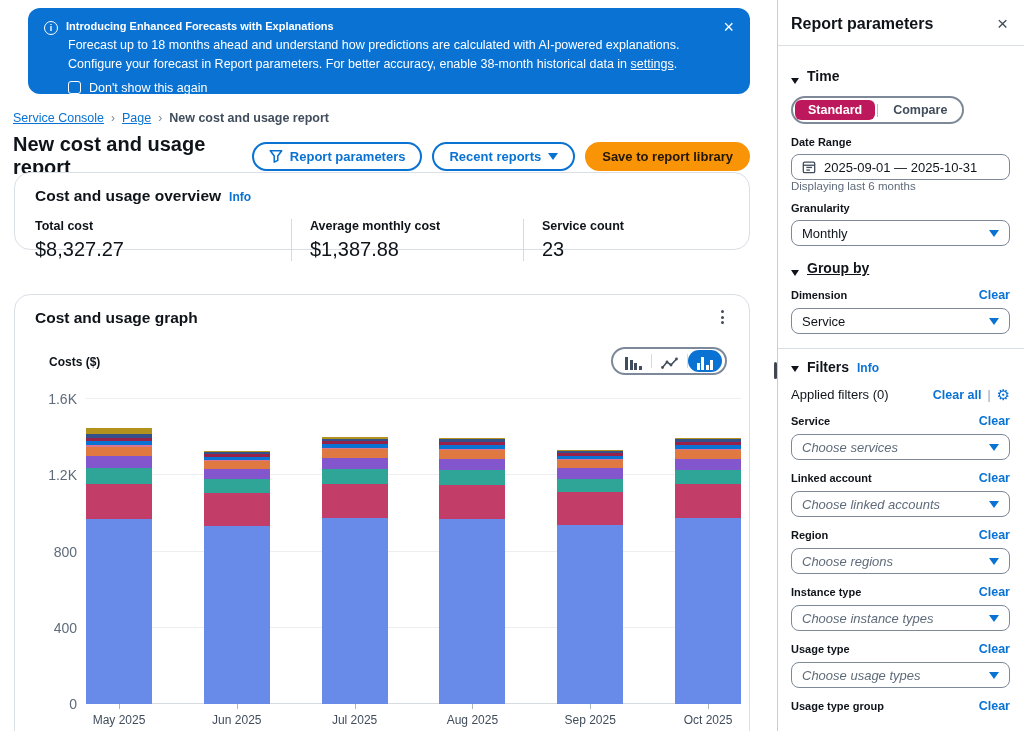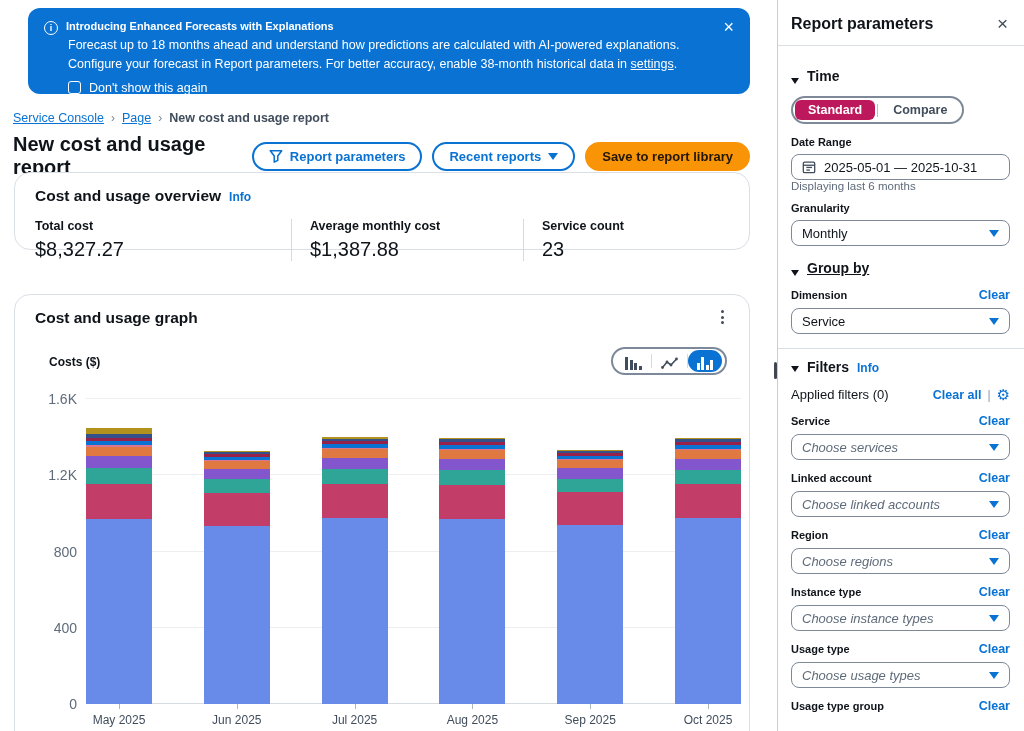--- a/index.html
+++ b/index.html
@@ -365,21 +365,21 @@
     </div>
 
     <div class="field-label">Date Range</div>
     <div class="date-input">
       <svg width="14" height="14" viewBox="0 0 16 16">
           <rect x="1.5" y="2.5" width="13" height="12" rx="1.5" fill="none" stroke="#414d5c" stroke-width="1.5"></rect>
           <line x1="1.5" y1="6" x2="14.5" y2="6" stroke="#414d5c" stroke-width="1.5"></line>
           <line x1="5" y1="8.5" x2="11.5" y2="8.5" stroke="#414d5c" stroke-width="1.5"></line>
           <line x1="5" y1="11.5" x2="9" y2="11.5" stroke="#414d5c" stroke-width="1.5"></line>
         </svg>
-      <span>2025-05-01 — 2025-10-31</span>
+      <span>2025-09-01 — 2025-10-31</span>
     </div>
     <div class="help-text">Displaying last 6 months</div>
 
     <div class="field-label">Granularity</div>
     <div class="select">
       <span class="val">Monthly</span>
       <span class="caret-dn-blue"></span>
     </div>
 
     <div class="section-head" style="margin-top:14px;text-decoration:underline;">

